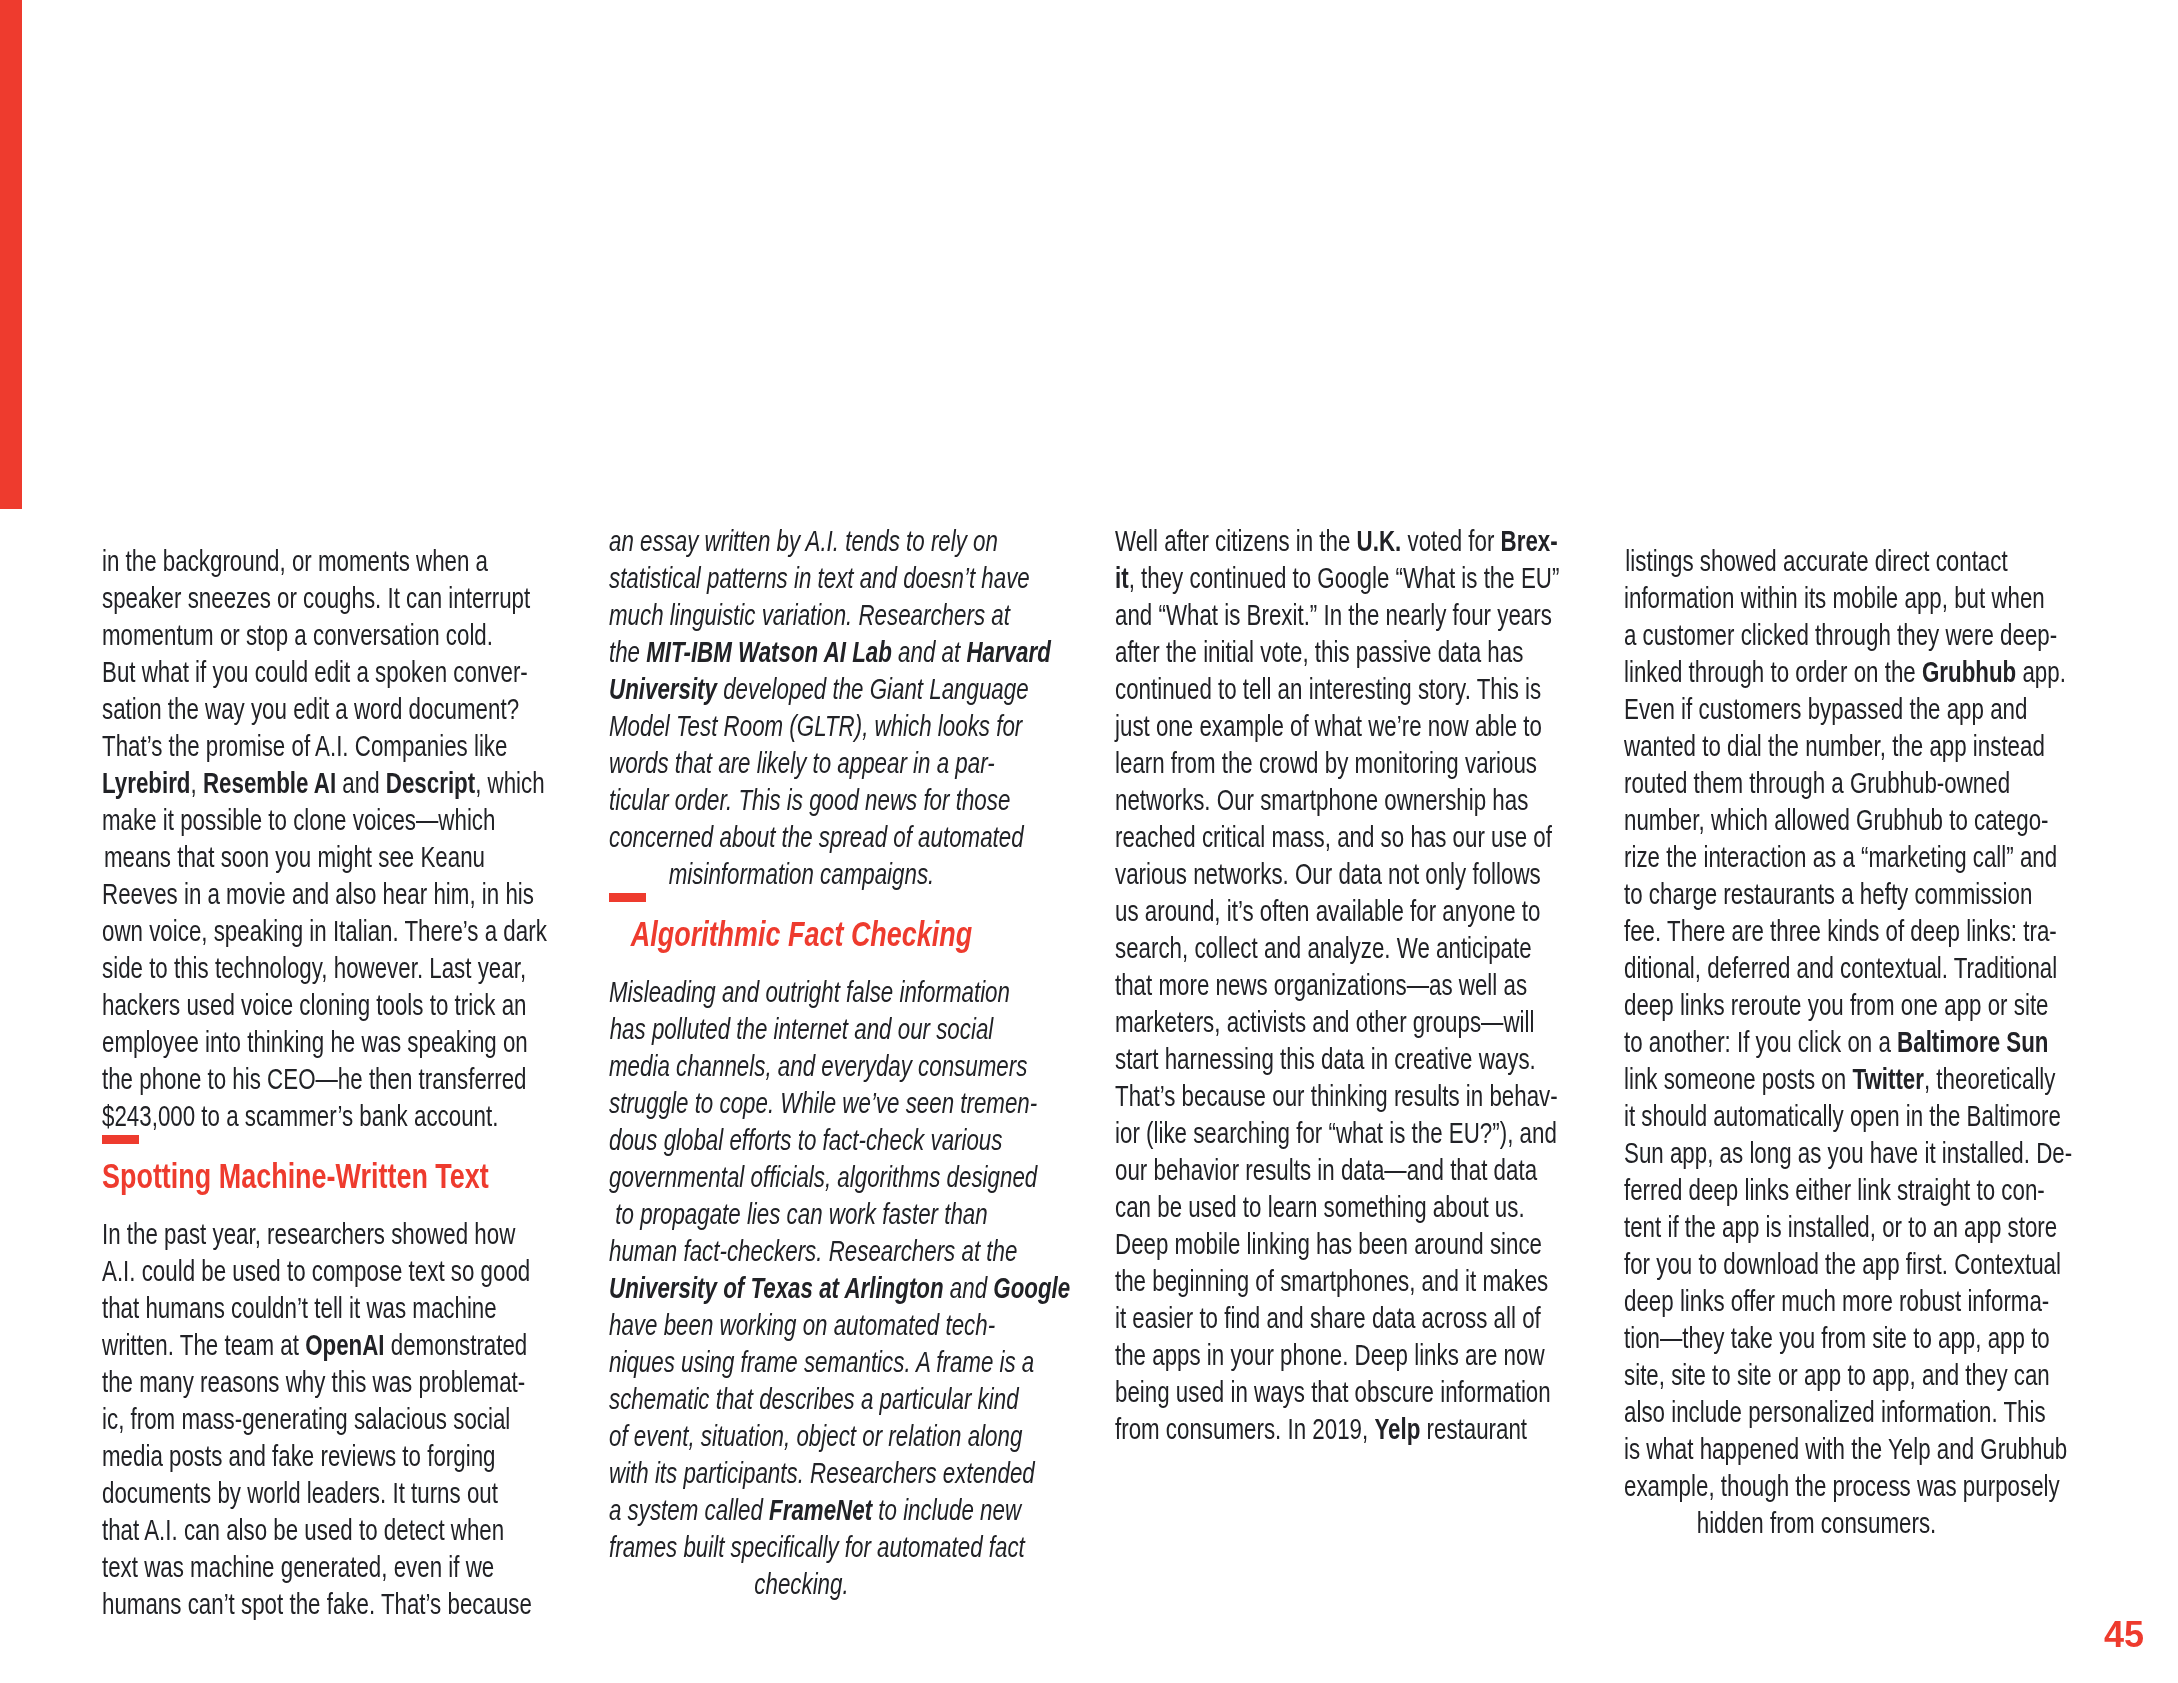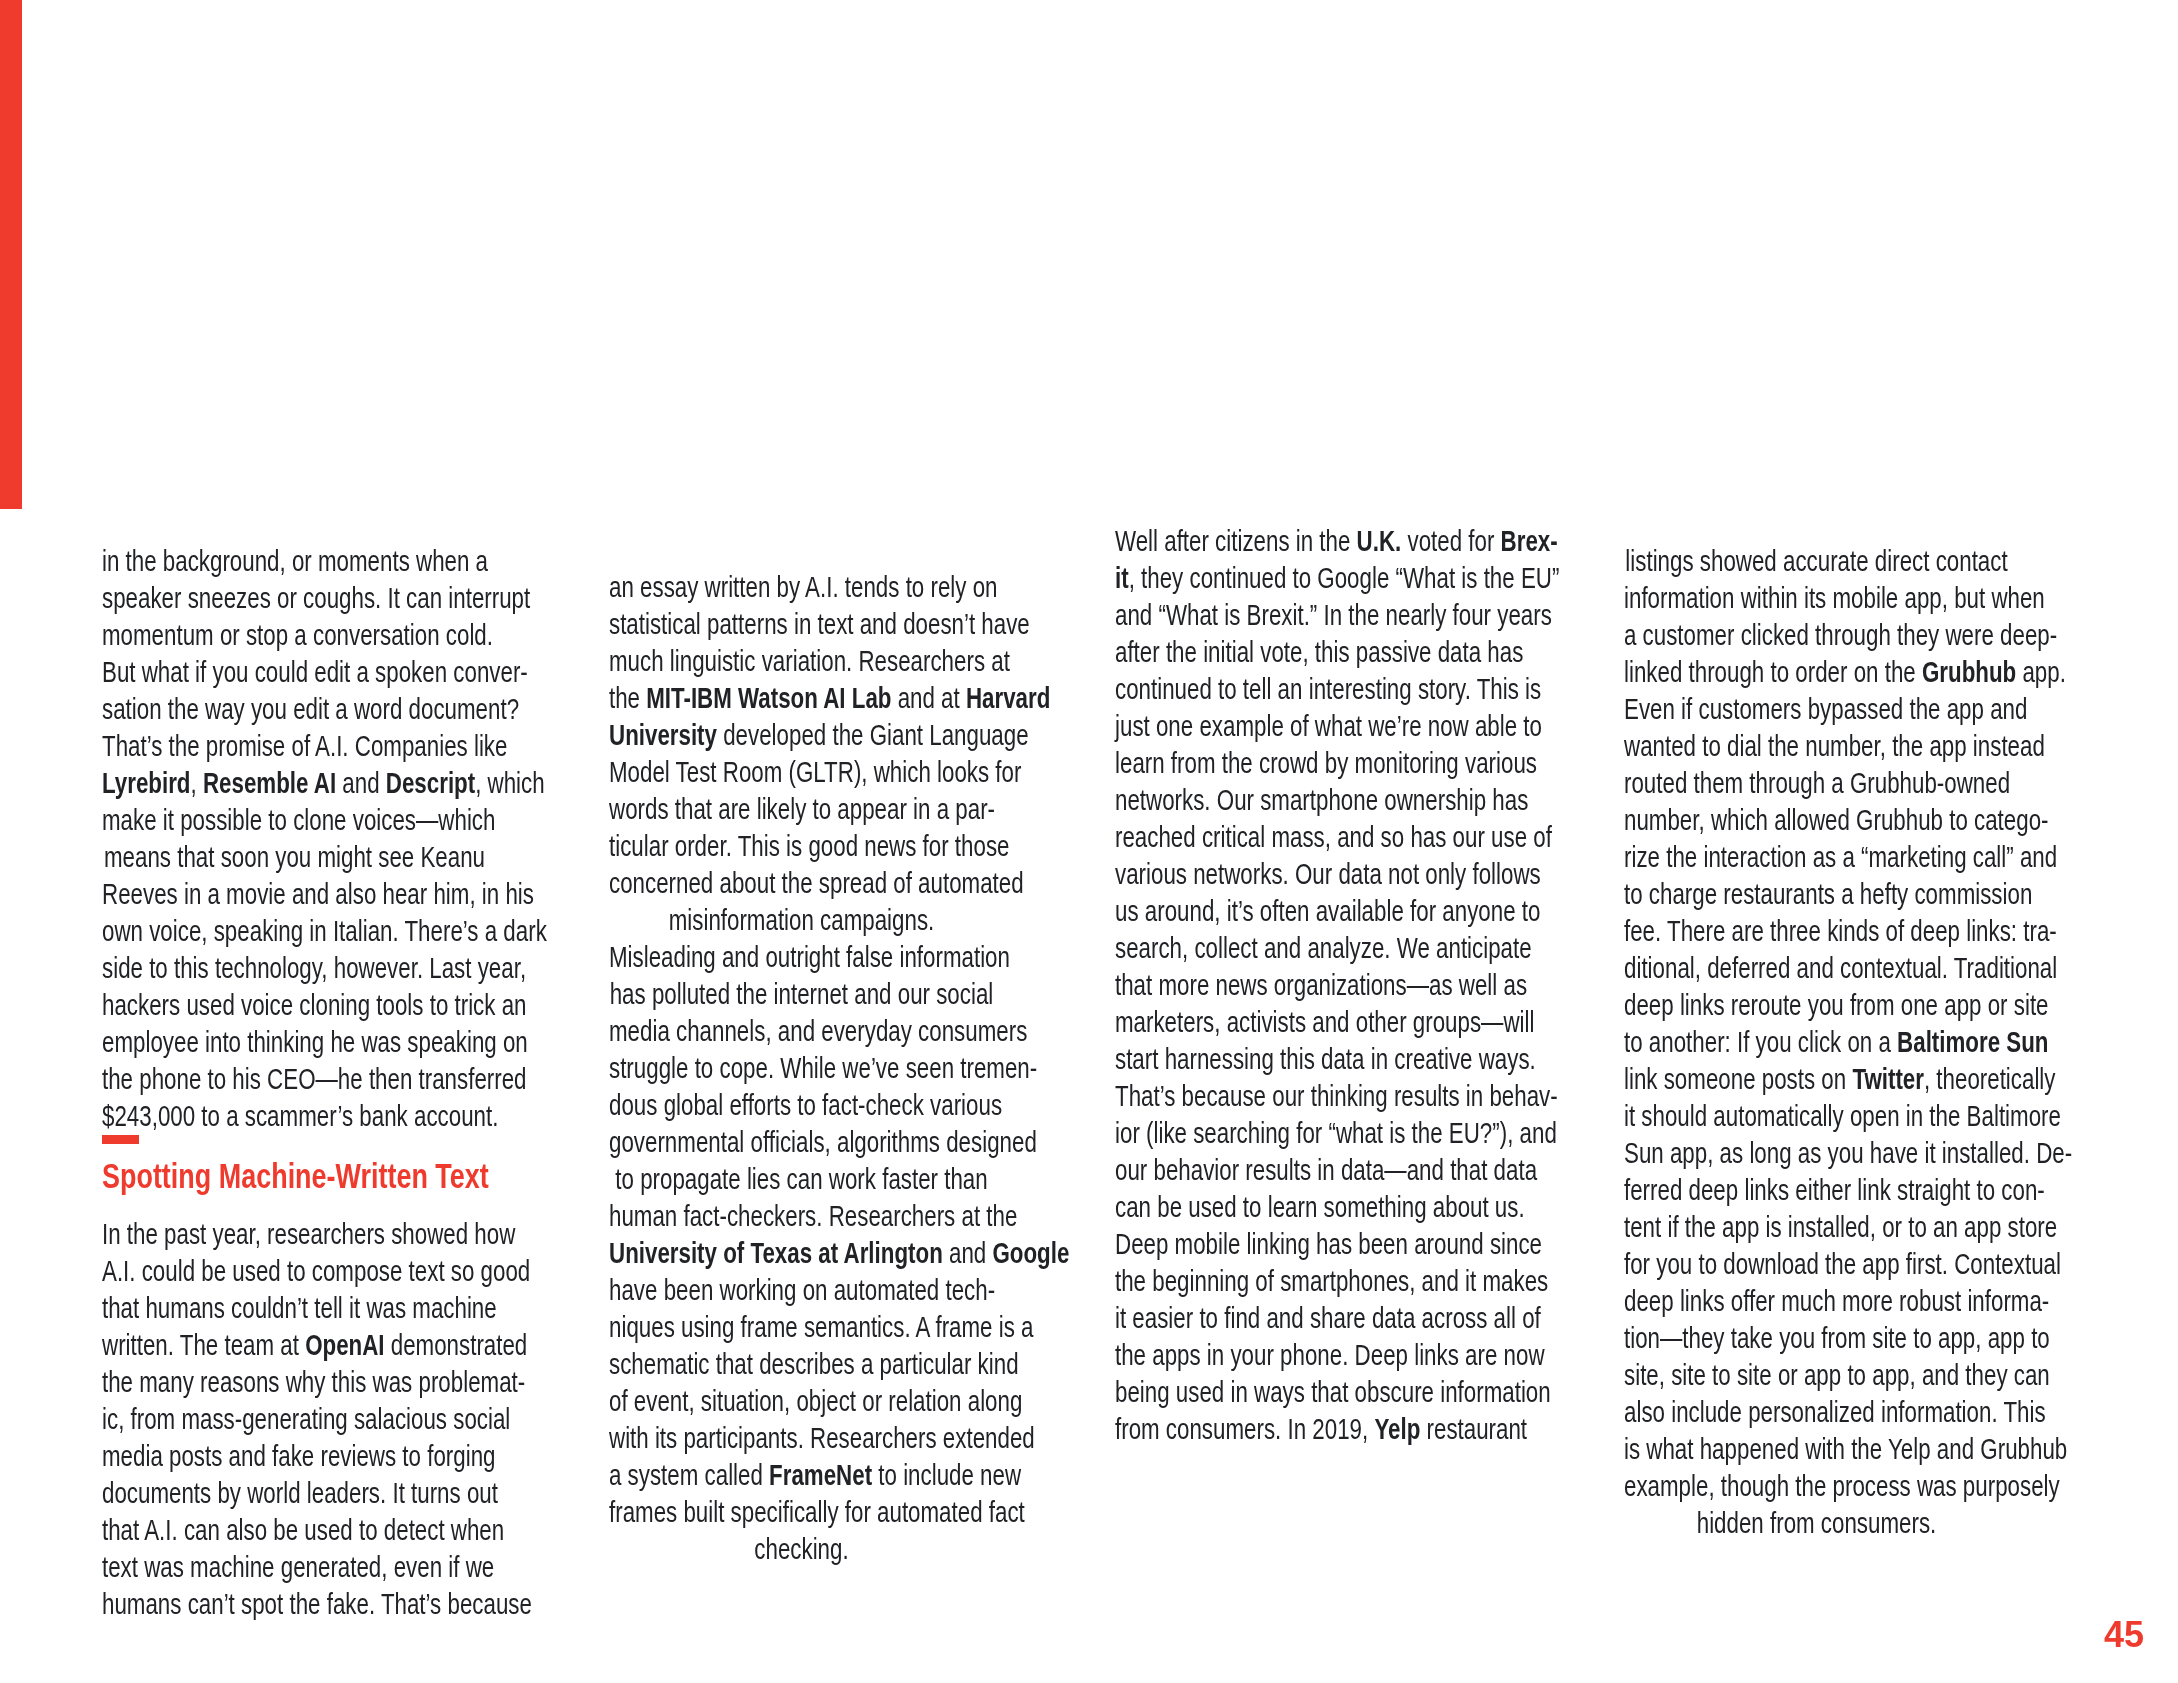--- a/index.html
+++ b/index.html
@@ -16,21 +16,21 @@
     position:relative;
     overflow:hidden;
   }
   .edge-bar{
     position:absolute;left:0;top:0;
     width:22px;height:509px;
     background:var(--accent);
   }
   .col{position:absolute;width:500px;text-align:center;}
   #col0{left:102px;top:543px;}
-  #col1{left:609px;top:569px;}
+  #col1{left:609px;top:523px;font-style:italic;}
   #col2{left:1115px;top:523px;}
   #col3{left:1624px;top:543px;}
   .para{margin:0;}
   .line{
     height:37px;line-height:37px;
     font-size:29px;
     white-space:nowrap;
     transform:scaleX(0.77);
     transform-origin:0 0;
   }
@@ -104,20 +104,24 @@
       <div class="line">an essay written by A.I. tends to rely on</div>
       <div class="line">statistical patterns in text and doesn’t have</div>
       <div class="line">much linguistic variation. Researchers at</div>
       <div class="line">the <span class="b">MIT-IBM Watson AI Lab</span> and at <span class="b">Harvard</span></div>
       <div class="line"><span class="b">University</span> developed the Giant Language</div>
       <div class="line">Model Test Room (GLTR), which looks for</div>
       <div class="line">words that are likely to appear in a par-</div>
       <div class="line">ticular order. This is good news for those</div>
       <div class="line">concerned about the spread of automated</div>
       <div class="line">misinformation campaigns.</div>
+    </div>
+    <div class="hblock">
+      <div class="dash"></div>
+      <div class="heading">Algorithmic Fact Checking</div>
     </div>
     <div class="para">
       <div class="line">Misleading and outright false information</div>
       <div class="line">has polluted the internet and our social</div>
       <div class="line">media channels, and everyday consumers</div>
       <div class="line">struggle to cope. While we’ve seen tremen-</div>
       <div class="line">dous global efforts to fact-check various</div>
       <div class="line">governmental officials, algorithms designed</div>
       <div class="line">to propagate lies can work faster than</div>
       <div class="line">human fact-checkers. Researchers at the</div>

